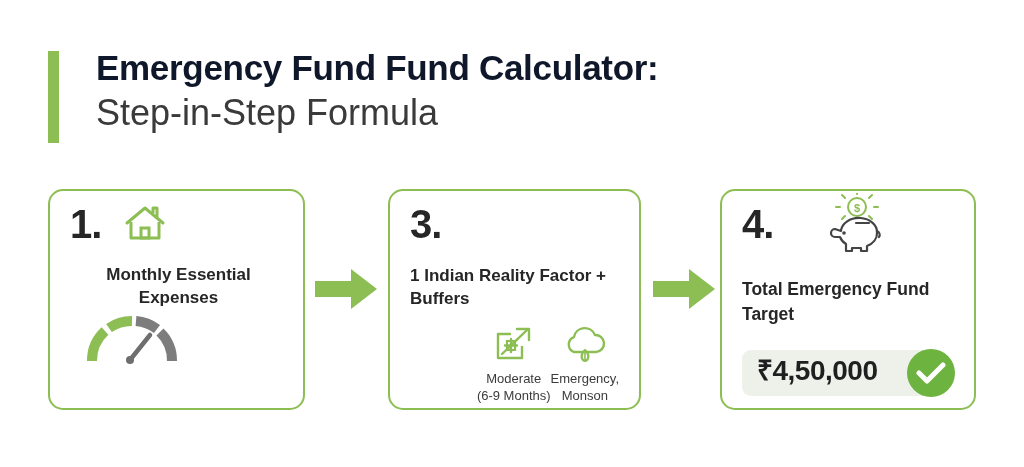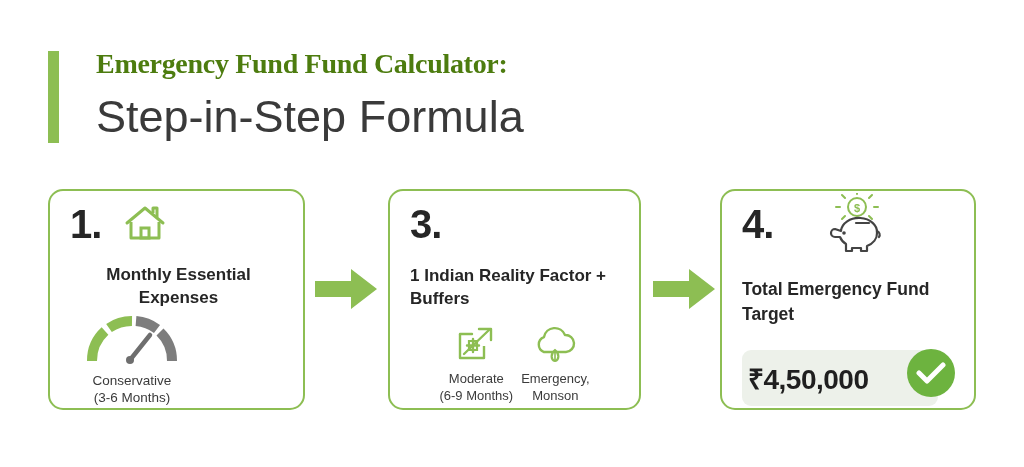--- a/index.html
+++ b/index.html
@@ -32,34 +32,33 @@
     height: 92px;
     background: #8DBE53;
     flex: none;
     margin-top: 3px;
   }
   .title-block {
     margin-left: 37px;
     padding-top: 0px;
   }
   .title-main {
-    font-size: 28px;
+    font-size: 35px;
     font-weight: bold;
-    color: #4d7c0f;
+    color: #0f172a;
     letter-spacing: -0.3px;
     line-height: 1.12;
     white-space: nowrap;
-    font-family: Liberation Serif, serif;
   }
   .title-sub {
-    font-size: 45px;
+    font-size: 36px;
     font-weight: normal;
     color: #3a3a3a;
     line-height: 1.18;
-    margin-top: 11px;
+    margin-top: 5px;
     white-space: nowrap;
   }
 
   
   .flow {
     position: absolute;
     left: 0;
     top: 189px;
     width: 1024px;
     height: 222px;
@@ -107,21 +106,21 @@
   .card-1 .card-title { margin-top: 11px; text-align: center; }
   .card-2 .card-title { margin-top: 8px; }
   .card-3 .card-title { margin-top: 24px; font-size: 17.5px; line-height: 1.45; }
 
   
   .icon-row {
     display: flex;
     align-items: flex-end;
     margin-top: 16px;
   }
-  .card-2 .icon-row { margin-top: 14px; justify-content: center; padding-right: 4px; gap: 8px;}
+  .card-2 .icon-row { margin-top: 14px; justify-content: flex-end; padding-right: 4px;}
 
   .icon-cell {
     display: flex;
     flex-direction: column;
     align-items: center;
   }
   .icon-cell .glyphs {
     display: flex;
     align-items: flex-end;
     gap: 12px;
@@ -143,25 +142,24 @@
   
   .amount-wrap {
     position: relative;
     margin-top: 22px;
     display: flex;
     align-items: center;
   }
   .amount-pill {
     background: #EDF1EA;
     border-radius: 9px;
-    height: 56px;
+    height: 46px;
     width: 196px;
     display: flex;
-    align-items: center;
-    padding-left: 6px;
+    padding-left: 15px;
   }
   .amount-text {
     font-size: 28px;
     font-weight: bold;
     color: #1f1f1f;
     letter-spacing: -0.5px;
   }
   .check-badge {
     position: absolute;
     left: 165px;
@@ -219,24 +217,20 @@
         <div class="icon-cell cell-gauge">
           <div class="glyphs">
             <svg width="96" height="50" viewBox="0 0 96 50">
               <path d="M8 46 A40 40 0 0 1 21 16" fill="none" stroke="#8DBE53" stroke-width="10"></path>
               <path d="M25 13 A40 40 0 0 1 48 6" fill="none" stroke="#8DBE53" stroke-width="10"></path>
               <path d="M52 6 A40 40 0 0 1 73 14" fill="none" stroke="#7D7D7D" stroke-width="10"></path>
               <path d="M76 17 A40 40 0 0 1 88 46" fill="none" stroke="#7D7D7D" stroke-width="10"></path>
               <path d="M46 45 L66 20" stroke="#6E6E6E" stroke-width="4.5" stroke-linecap="round"></path>
               <circle cx="46" cy="45" r="4" fill="#6E6E6E"></circle>
             </svg>
-          </div>
-          <div class="cap">
-            <span>Conservative</span><br>
-            <span>(3-6 Months)</span>
           </div>
         </div>
 
       </div>
     </div>
 
     <div class="arrow arrow-1">
       <svg width="64" height="44" viewBox="0 0 64 44">
         <path d="M0 14 L36 14 L36 2 L62 22 L36 42 L36 30 L0 30 Z" fill="#8DBE53"></path>
       </svg>

